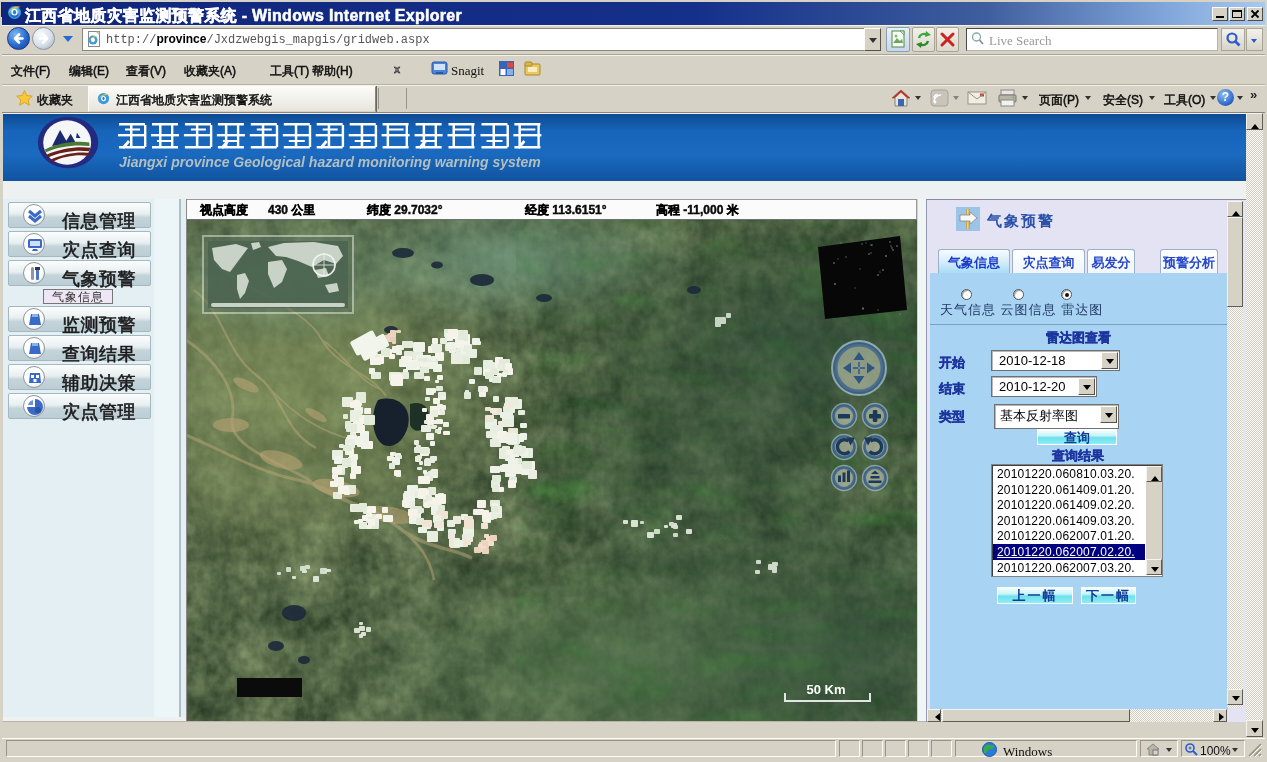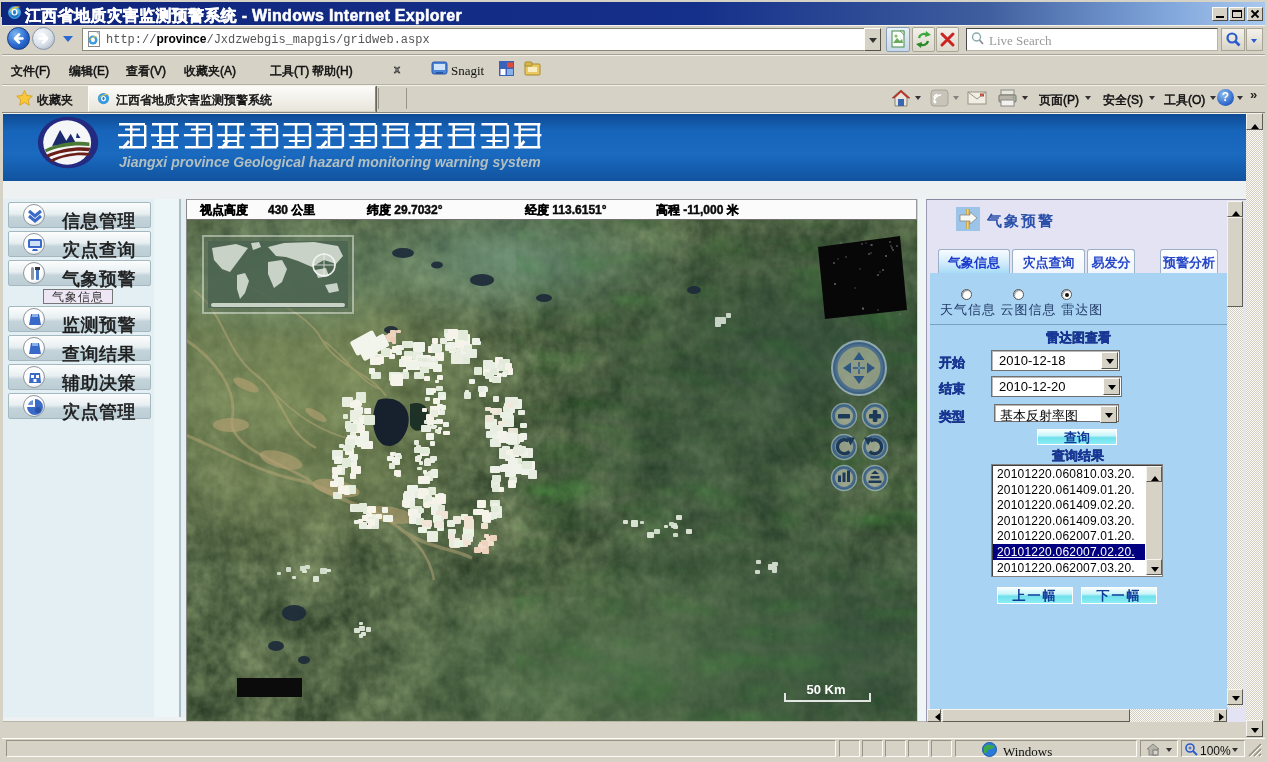--- a/index.html
+++ b/index.html
@@ -22,21 +22,21 @@
 #sidebar2{left:154px;top:199px;width:27px;height:518px;background:#ecf6f8;border-right:2px solid #aec0c6;}
 .sbtn{left:8px;width:143px;height:26px;background:linear-gradient(180deg,#fcfdfd 0%,#e8eff1 45%,#c4d4da 60%,#bccdd5 100%);border:1px solid #a4b8c0;border-radius:2px;}
 .sico{position:absolute;left:14px;top:1px;width:22px;height:22px;border-radius:50%;background:radial-gradient(circle at 40% 35%,#ffffff 55%,#e2e6e8 80%,#9aa0a8 100%);border:1px solid #90969c;}
 .stxt{position:absolute;left:53px;top:6px;font-size:18px;color:#141414;letter-spacing:0.5px;white-space:nowrap;-webkit-text-stroke:0.6px #222;}
 #coordbar{left:186px;top:199px;width:731px;height:21px;background:#fbfbfb;border:1px solid #999;border-bottom-color:#6f6f6f;}
 .cb{top:202px;font-size:12px;font-weight:bold;color:#0a0a0a;white-space:nowrap;-webkit-text-stroke:0.4px #000;}
 #splitter{left:917px;top:199px;width:13px;height:522px;background:#f0f5f5;border-left:1px solid #c8d4d8;border-right:1px solid #9aa8b8;}
 #rpanel{left:926px;top:199px;width:320px;height:523px;background:#e3e3f3;border-top:1px solid #8888a0;border-left:1px solid #9898b0;}
 .tab{top:249px;height:25px;border:1px solid #9ab0c8;border-bottom:none;border-radius:3px 3px 0 0;font-size:13px;font-weight:bold;color:#2546c8;text-align:center;line-height:25px;background:linear-gradient(180deg,#ffffff 0%,#eef5fb 100%);}
 #rcontent{left:930px;top:273px;width:298px;height:437px;background:#a8d3f3;}
-.rlabel{font-size:13px;color:#000000;font-weight:bold;white-space:nowrap;-webkit-text-stroke:0.4px #17379a;}
+.rlabel{font-size:13px;color:#6d28d9;font-weight:bold;white-space:nowrap;-webkit-text-stroke:0.4px #17379a;}
 .combo{background:#fff;border:1px solid #707070;box-shadow:inset 1px 1px 0 #b8b8b8;font-size:13px;color:#000;}
 .cbtn{position:absolute;top:1px;right:1px;width:17px;height:17px;background:#d6d2c6;border:1px solid;border-color:#fffdf8 #55524a #55524a #fffdf8;}
 .cbtn:after{content:"";position:absolute;left:4px;top:6px;width:0;height:0;border:4px solid transparent;border-top:5px solid #000;}
 .cyanbtn{background:linear-gradient(180deg,#f6feff 0%,#c8f5fa 40%,#6ee0ec 55%,#8deef4 100%);border:1px solid #ffffff;font-size:13px;font-weight:bold;color:#123b9a;text-align:center;}
 .radio{width:11px;height:11px;border-radius:50%;background:#fff;border:1px solid #555;box-shadow:inset 1px 1px 1px #999;}
 #list{left:991px;top:464px;width:172px;height:113px;background:#fff;border:1px solid #828282;box-shadow:inset 1px 1px 0 #404040;}
 .lrow{position:absolute;left:2px;font-size:12px;color:#000;white-space:nowrap;letter-spacing:0.2px;}
 #status{left:2px;top:738px;width:1263px;height:22px;background:#d6d2c6;border-top:1px solid #fffef8;font-size:12px;color:#222;}
 .scell{position:absolute;top:740px;height:17px;border:1px solid;border-color:#999384 #fcfbf6 #fcfbf6 #999384;}
 .sb{background:#d6d2c6;border:1px solid;border-color:#f6f4ee #5f5c54 #5f5c54 #f6f4ee;}
@@ -840,25 +840,25 @@
 <div class="abs" style="left:940px;top:301px;font-size:13px;color:#223a66;letter-spacing:1px">天气信息 云图信息 雷达图</div>
 <div class="abs" style="left:930px;top:324px;width:298px;height:1px;background:#7aa0c0"></div>
 <div class="abs rlabel" style="left:1046px;top:329px">雷达图查看</div>
 <div class="abs rlabel" style="left:939px;top:354px">开始</div>
 <div class="abs rlabel" style="left:939px;top:380px">结束</div>
 <div class="abs rlabel" style="left:939px;top:408px">类型</div>
 <div class="abs combo" style="left:991px;top:350px;width:129px;height:21px">
     <span style="position:absolute;left:7px;top:2px">2010-12-18</span>
     <div class="cbtn"></div>
   </div>
-<div class="abs combo" style="left:991px;top:376px;width:131px;height:21px">
+<div class="abs combo" style="left:991px;top:376px;width:106px;height:21px">
     <span style="position:absolute;left:7px;top:2px">2010-12-20</span>
     <div class="cbtn"></div>
   </div>
-<div class="abs combo" style="left:994px;top:404px;width:125px;height:18px">
+<div class="abs combo" style="left:994px;top:404px;width:125px;height:25px">
     <span style="position:absolute;left:5px;top:2px;font-size:13px">基本反射率图</span>
     <div class="cbtn"></div>
   </div>
 <div class="abs cyanbtn" style="left:1037px;top:429px;width:80px;height:16px;line-height:15px">查询</div>
 <div class="abs rlabel" style="left:1052px;top:447px">查询结果</div>
 <div class="abs" id="list"></div>
 <div class="abs lrow" style="left:997px;top:467px;">20101220.060810.03.20.</div>
 <div class="abs lrow" style="left:997px;top:483px;">20101220.061409.01.20.</div>
 <div class="abs lrow" style="left:997px;top:498px;">20101220.061409.02.20.</div>
 <div class="abs lrow" style="left:997px;top:514px;">20101220.061409.03.20.</div>
@@ -867,21 +867,21 @@
 <div class="abs lrow" style="left:997px;top:545px;color:#fff;text-decoration:underline;">20101220.062007.02.20.</div>
 <div class="abs lrow" style="left:997px;top:561px;">20101220.062007.03.20.</div>
 <div class="abs" style="left:1146px;top:466px;width:16px;height:109px;background:#d6d2c6"></div>
 <div class="abs sb abs" style="left:1146px;top:466px;width:16px;height:16px">
     <div style="position:absolute;left:4px;top:5px;width:0;height:0;border:4px solid transparent;border-bottom:5px solid #000"></div>
   </div>
 <div class="abs sb abs" style="left:1146px;top:559px;width:16px;height:16px">
     <div style="position:absolute;left:4px;top:7px;width:0;height:0;border:4px solid transparent;border-top:5px solid #000"></div>
   </div>
 <div class="abs cyanbtn" style="left:997px;top:587px;width:76px;height:17px;line-height:16px;letter-spacing:2px">上一幅</div>
-<div class="abs cyanbtn" style="left:1081px;top:587px;width:76px;height:17px;line-height:16px;letter-spacing:2px">下一幅</div>
+<div class="abs cyanbtn" style="left:1081px;top:587px;width:55px;height:17px;line-height:16px;letter-spacing:2px">下一幅</div>
 <div class="abs" style="left:1227px;top:201px;width:16px;height:507px;background-image:repeating-conic-gradient(#fbfaf7 0% 25%, #d2cec2 0% 50%);background-size:2px 2px"></div>
 <div class="abs sb abs" style="left:1227px;top:201px;width:16px;height:16px">
     <div style="position:absolute;left:4px;top:5px;width:0;height:0;border:4px solid transparent;border-bottom:5px solid #000"></div>
   </div>
 <div class="abs sb abs" style="left:1227px;top:689px;width:16px;height:16px">
     <div style="position:absolute;left:4px;top:6px;width:0;height:0;border:4px solid transparent;border-top:5px solid #000"></div>
   </div>
 <div class="abs sb abs" style="left:1227px;top:217px;width:16px;height:90px"></div>
 <div class="abs" style="left:927px;top:709px;width:300px;height:13px;background-image:repeating-conic-gradient(#fbfaf7 0% 25%, #d2cec2 0% 50%);background-size:2px 2px"></div>
 <div class="abs sb abs" style="left:927px;top:709px;width:14px;height:13px">

